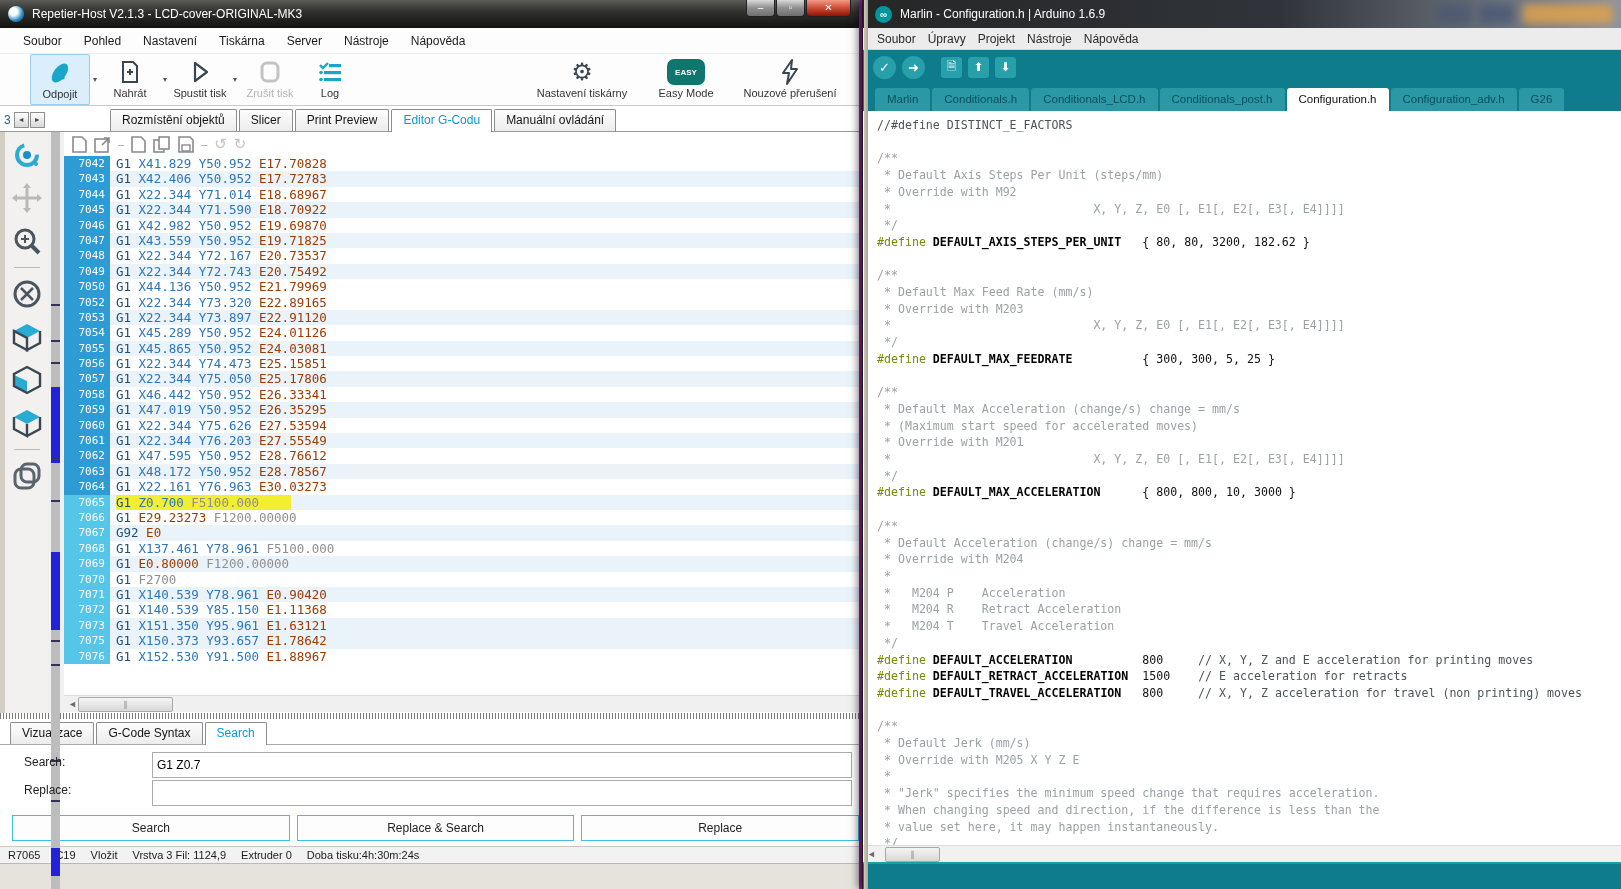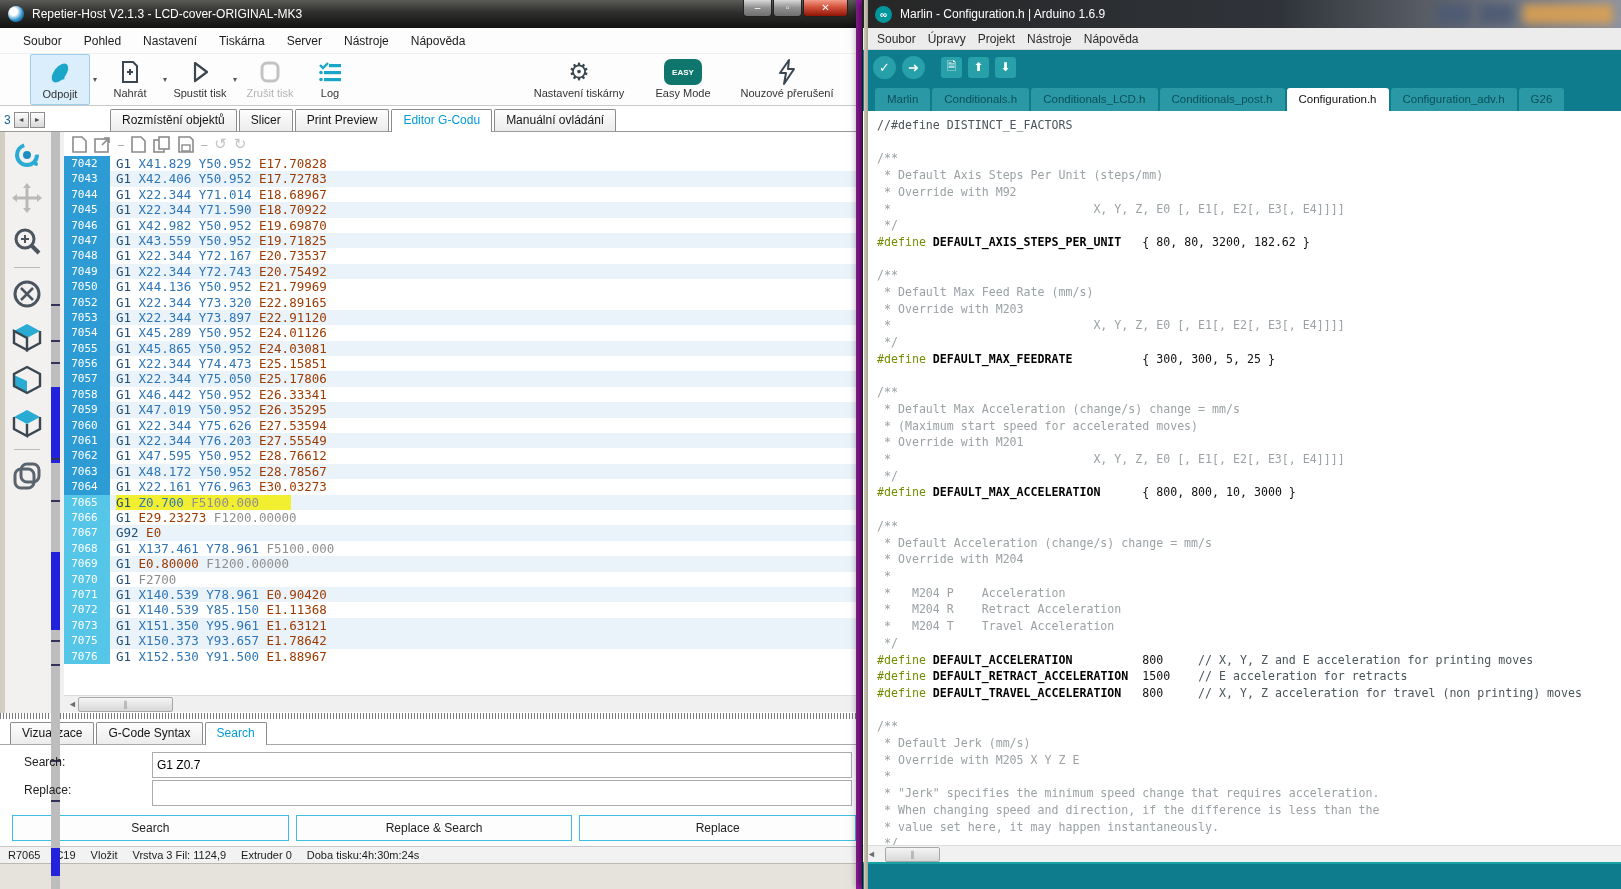--- a/index.html
+++ b/index.html
@@ -4,21 +4,21 @@
 <style>
   * { margin:0; padding:0; box-sizing:border-box; }
   html,body { width:1621px; height:889px; background:#9fa8b0; overflow:hidden;
     font-family:"Liberation Sans", sans-serif; }
   .screen { position:relative; width:1621px; height:889px; }
 
   
   .win { position:absolute; top:0; overflow:hidden; }
 
   
-  .repetier { left:0; width:862px; height:889px; background:#fff; border-right:6px solid #a21caf; }
+  .repetier { left:0; width:862px; height:889px; background:#fff; border-right:3px solid #a21caf; }
   .rep-title { position:relative; height:28px;
     background:linear-gradient(#5b5b58 0%, #2e2e2c 45%, #121211 100%);
     display:flex; align-items:center; color:#fff; font-size:12px; padding-left:8px; }
   .rep-logo { width:16px; height:16px; border-radius:50%;
     background:radial-gradient(circle at 35% 35%, #fff 0 25%, #2b90c8 60%, #0a3a5c 100%);
     margin-right:8px; }
   .winbtns { position:absolute; right:8px; top:0; display:flex; }
   .wbtn { height:17px; border:1px solid #222; border-top:none; border-radius:0 0 4px 4px;
     color:#fff; font-size:10px; line-height:15px; text-align:center; margin-left:1px;
     background:linear-gradient(#d9d9d9, #8e8e8e 50%, #6f6f6f); width:29px; }
@@ -63,21 +63,21 @@
   .mm-blue { position:absolute; left:3px; width:9px; background:#2222dd; }
   .mm-tick { position:absolute; left:3px; width:9px; height:2px; background:#33335a; }
 
   .editor { flex:1; display:flex; flex-direction:column; background:#fff; }
   .ed-toolbar { height:24px; display:flex; align-items:center; gap:7px; padding-left:8px; color:#777; }
   .ed-toolbar svg { display:block; }
   .ed-dash { color:#999; font-size:11px; }
   .ed-undo { color:#c4c4c4; font-size:15px; }
   .gcode { flex:0 0 539px; overflow:hidden; font-family:"DejaVu Sans Mono", monospace; }
   .grow { display:flex; height:15.4px; line-height:15.4px; }
-  .grow .num { width:46px; flex:0 0 46px; text-align:center; padding-right:5px;
+  .grow .num { width:46px; flex:0 0 46px; text-align:right; padding-right:5px;
     color:#fff; font-size:11px; }
   .grow .num.sent { background:#2d9bd4; }
   .grow .num.pending { background:#55c5e8; }
   .grow pre { font-family:inherit; font-size:12.5px; padding-left:6px; white-space:pre; flex:1; }
   .grow.tint pre { background:#eaf3fa; }
   .grow pre .hlspan { background:#f2ee30; display:inline-block; padding-right:32px; }
   .tk-g { color:#1f4e79; } .tk-xyz { color:#2e75b6; } .tk-e { color:#9c3a00; } .tk-f { color:#8f8f8f; }
 
   .hscroll { height:17px; background:#f0f0f0; border-top:1px solid #dcdcdc; position:relative; }
   .hs-arrow { position:absolute; left:0; top:0; width:17px; height:17px; color:#6d6d6d;

